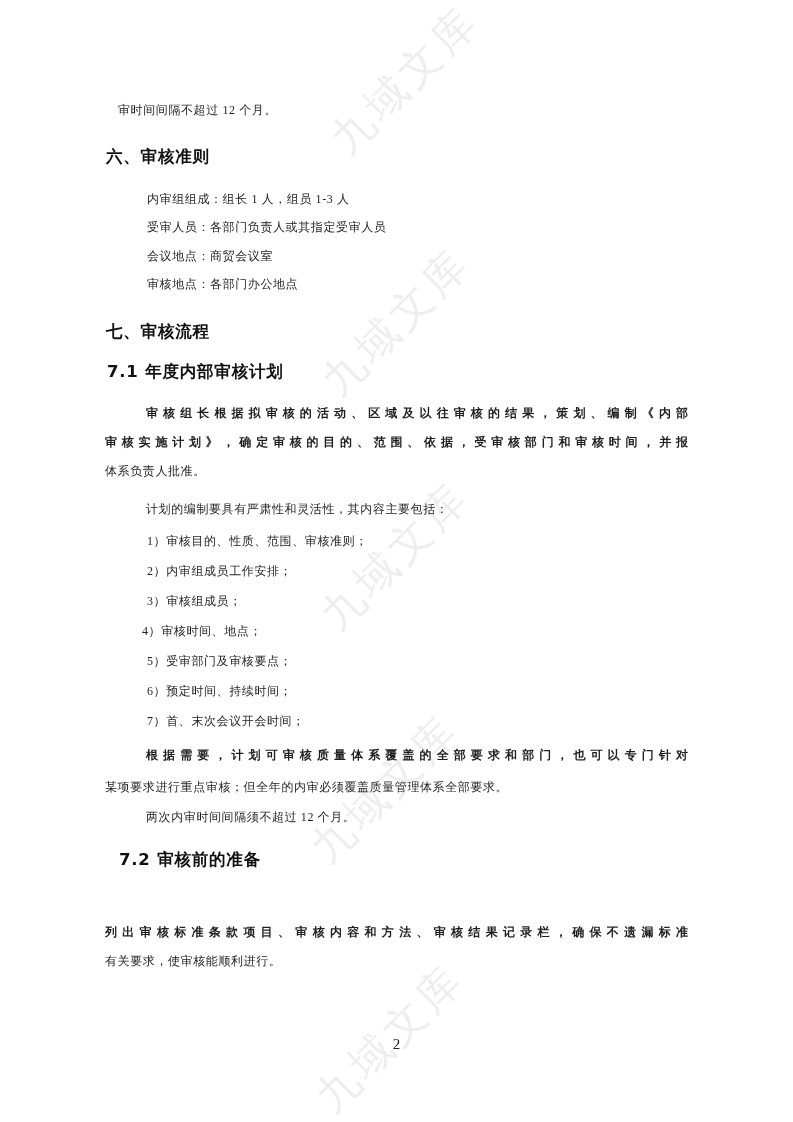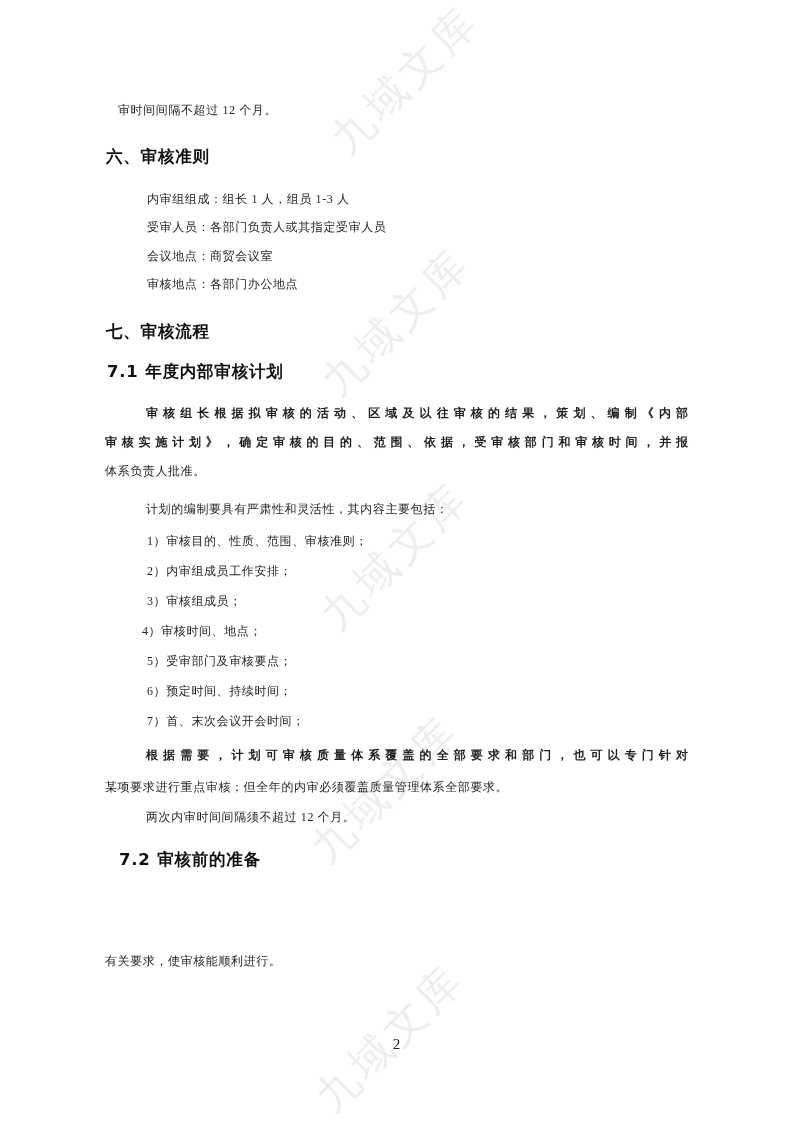--- a/index.html
+++ b/index.html
@@ -103,18 +103,19 @@
   <div class="ln" style="left:147px; top:680px;">6）预定时间、持续时间；</div>
   <div class="ln" style="left:147px; top:710px;">7）首、末次会议开会时间；</div>
 
   <div class="ln jind" style="top:744px;">根据需要，计划可审核质量体系覆盖的全部要求和部门，也可以专门针对</div>
   <div class="ln" style="left:105px; top:776px;">某项要求进行重点审核；但全年的内审必须覆盖质量管理体系全部要求。</div>
 
   <div class="ln" style="left:146px; top:806px;">两次内审时间间隔须不超过 12 个月。</div>
 
   <div class="hd" style="left:107px; top:848px;margin-left:12px;">7.2 审核前的准备</div>
 
+  <div class="ln jfull" style="top:921px;">列出审核标准条款项目、审核内容和方法、审核结果记录栏，确保不遗漏标准</div>
   <div class="ln" style="left:105px; top:950px;">有关要求，使审核能顺利进行。</div>
 
 
   <div class="pagenum" style="top:1036px;">2</div>
 
 </div>
 
 </body></html>

